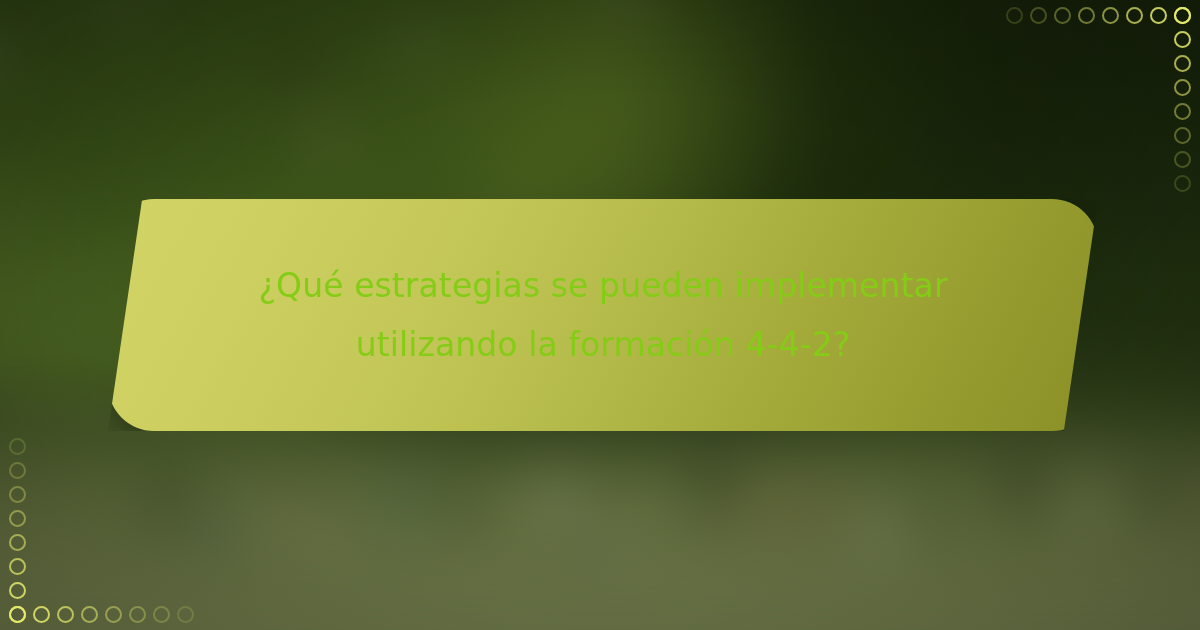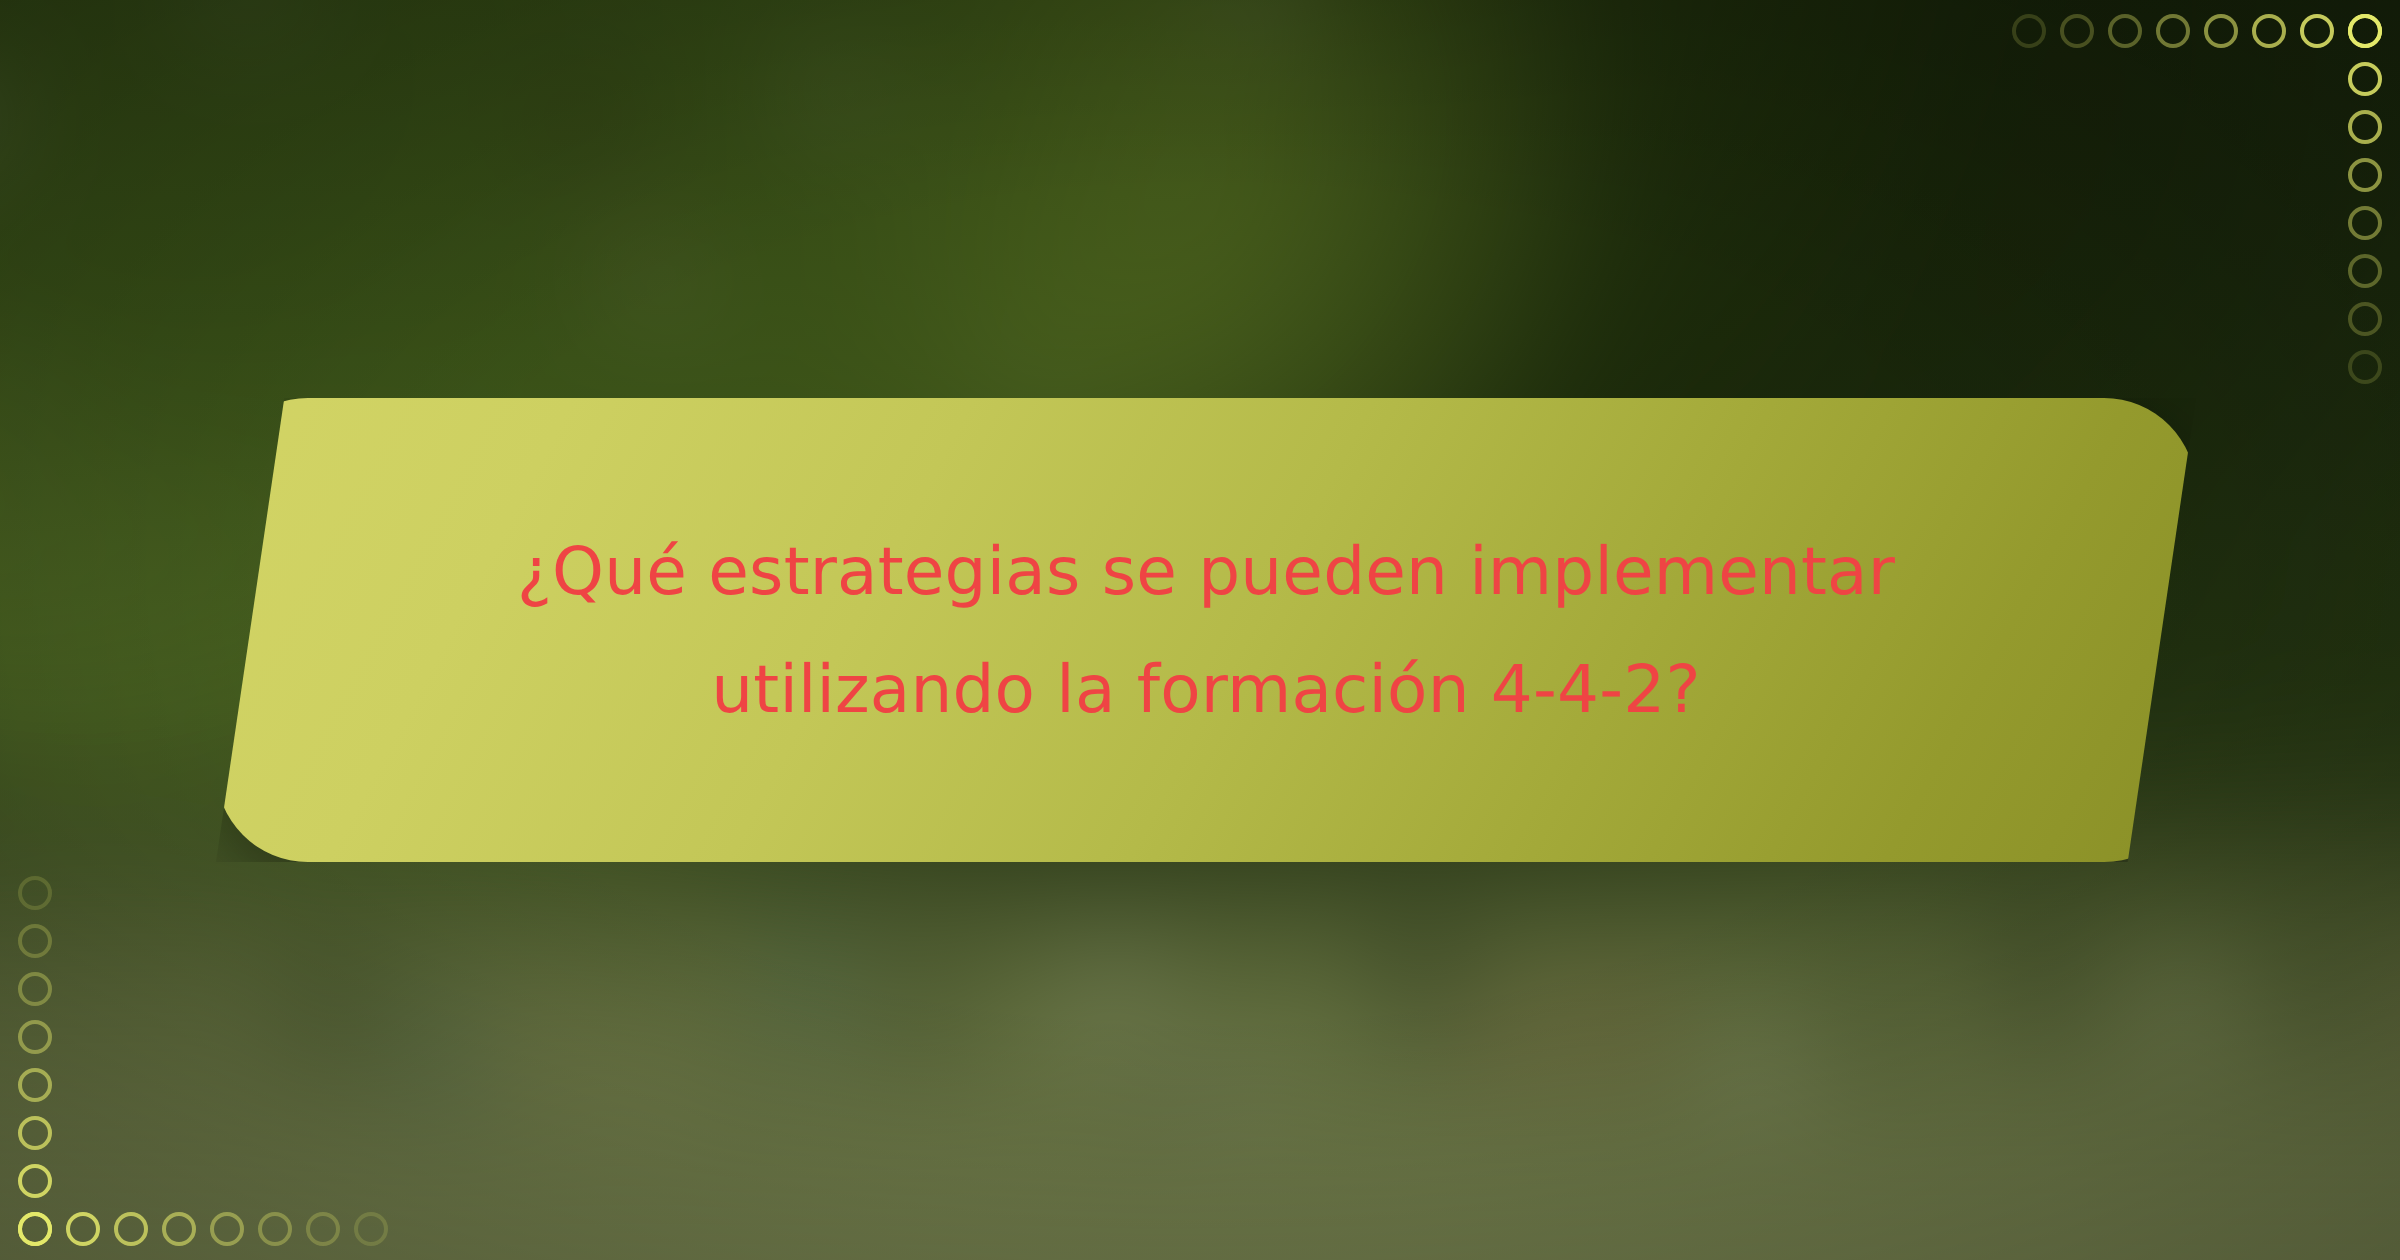--- a/index.html
+++ b/index.html
@@ -177,21 +177,21 @@
 
   #question-card .card-inner {
     position:absolute; inset:0;
     display:flex;
     align-items:center;
     justify-content:center;
     padding:26px 64px;
   }
 
   #question-text {
-    color:#ef4444;
+    color:#84cc16;
     font-size:33px;
     line-height:1.80;
     font-weight:400;
     text-align:center;
     letter-spacing:.1px;
     white-space:pre-line;
   }
 </style>
 </head>
 <body>

